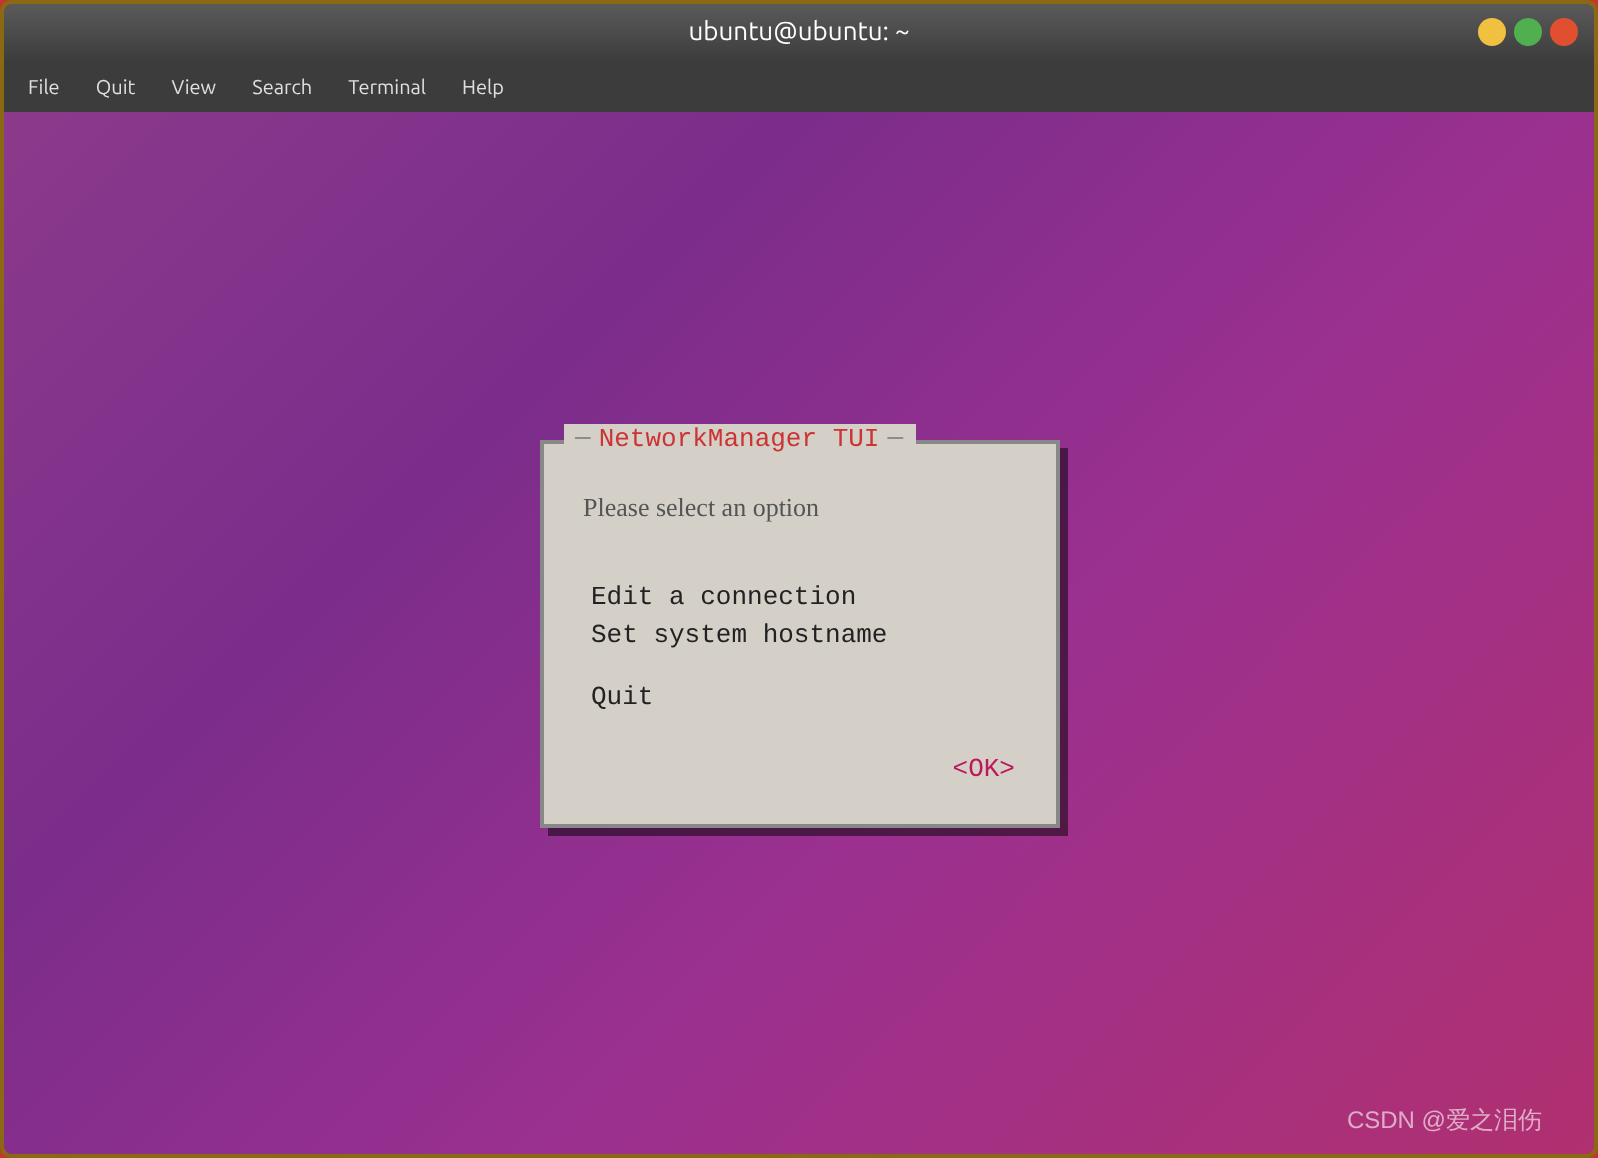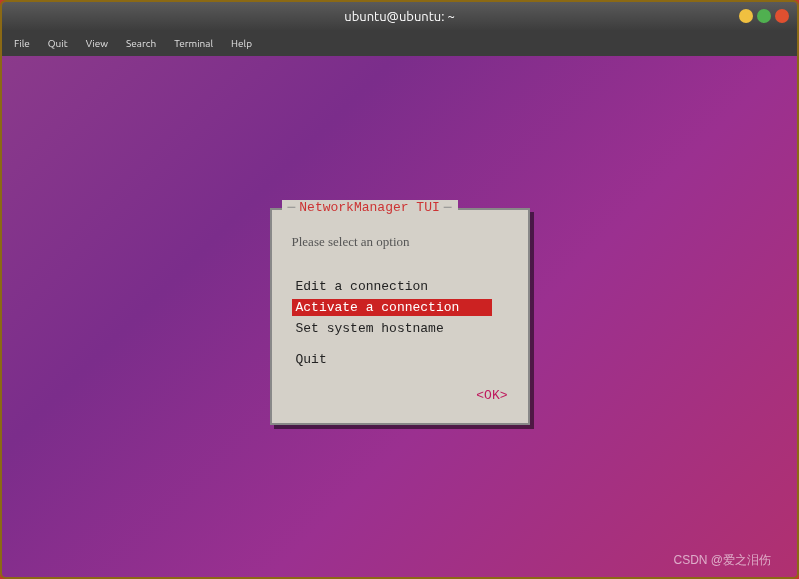--- a/index.html
+++ b/index.html
@@ -199,21 +199,20 @@
 
       <div class="tui-dialog-title-bar">
         <span class="tui-dialog-border-left">─</span>
         <span>NetworkManager TUI</span>
         <span class="tui-dialog-border-right">─</span>
       </div>
 
       <div class="tui-subtitle">Please select an option</div>
 
       <div class="tui-menu-item">Edit a connection</div>
-      <div class="tui-menu-item selected">Activate a connection</div>
       <div class="tui-menu-item">Set system hostname</div>
 
       <div class="tui-spacer"></div>
 
       <div class="tui-menu-item">Quit</div>
 
       <div class="tui-ok-button">&lt;OK&gt;</div>
     </div>
 
     <div class="watermark">CSDN @爱之泪伤</div>

